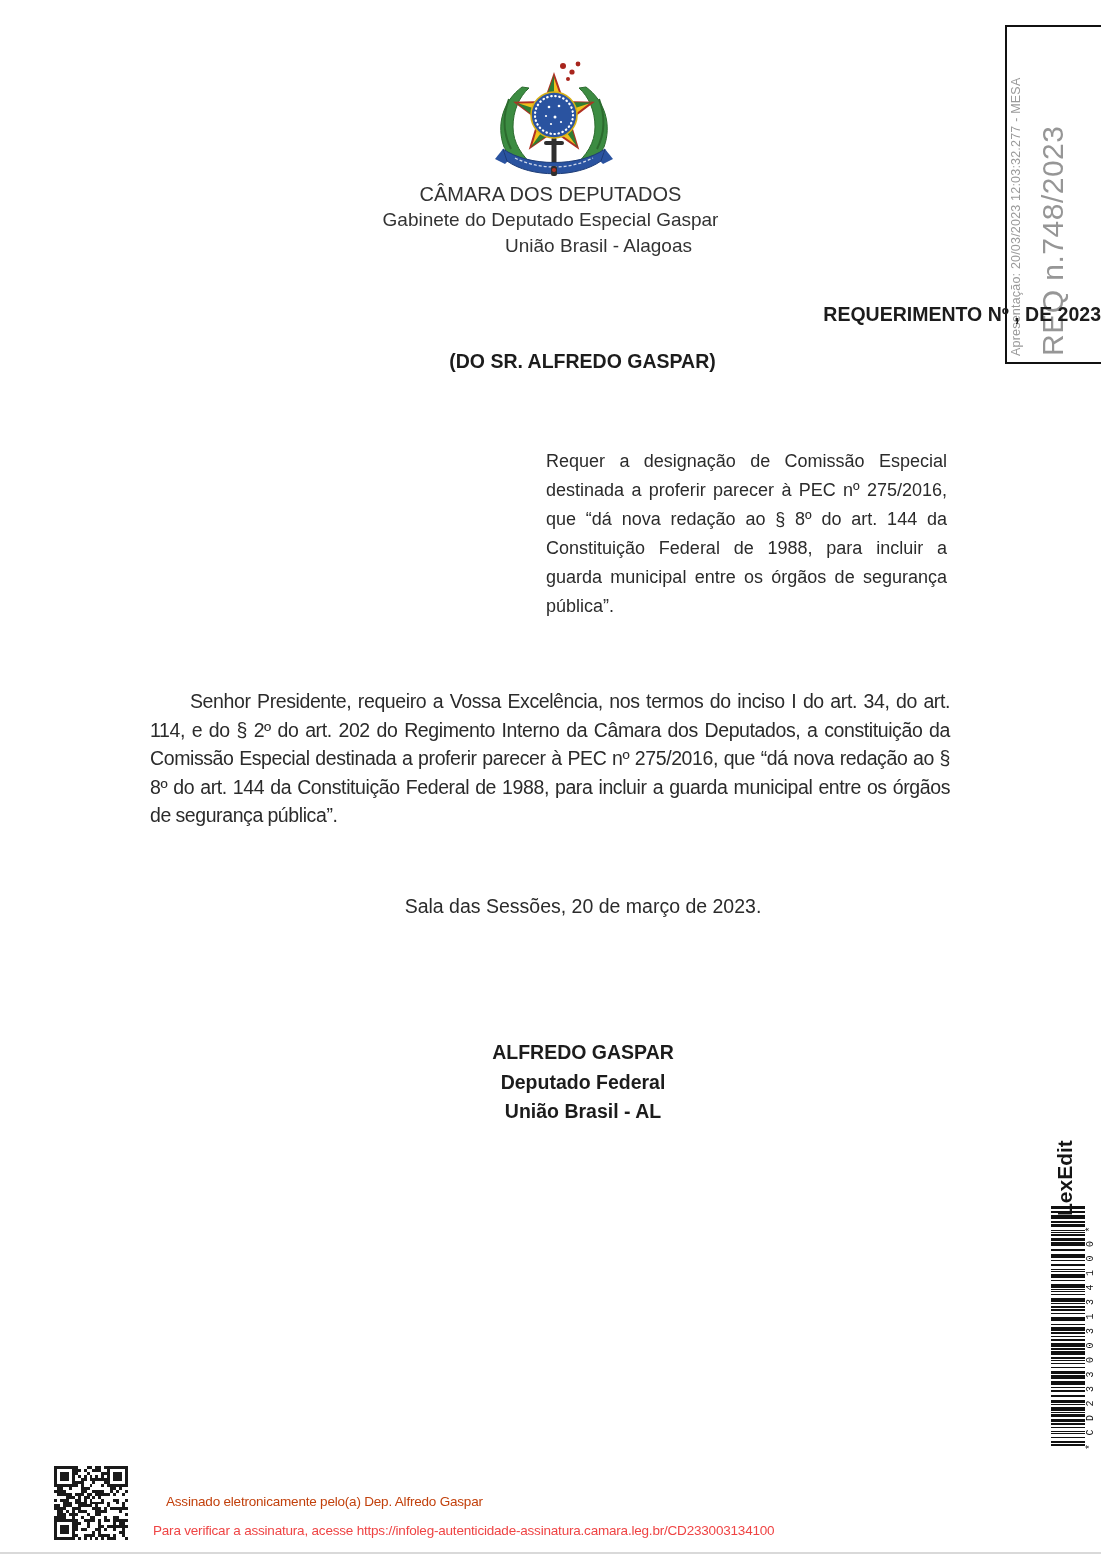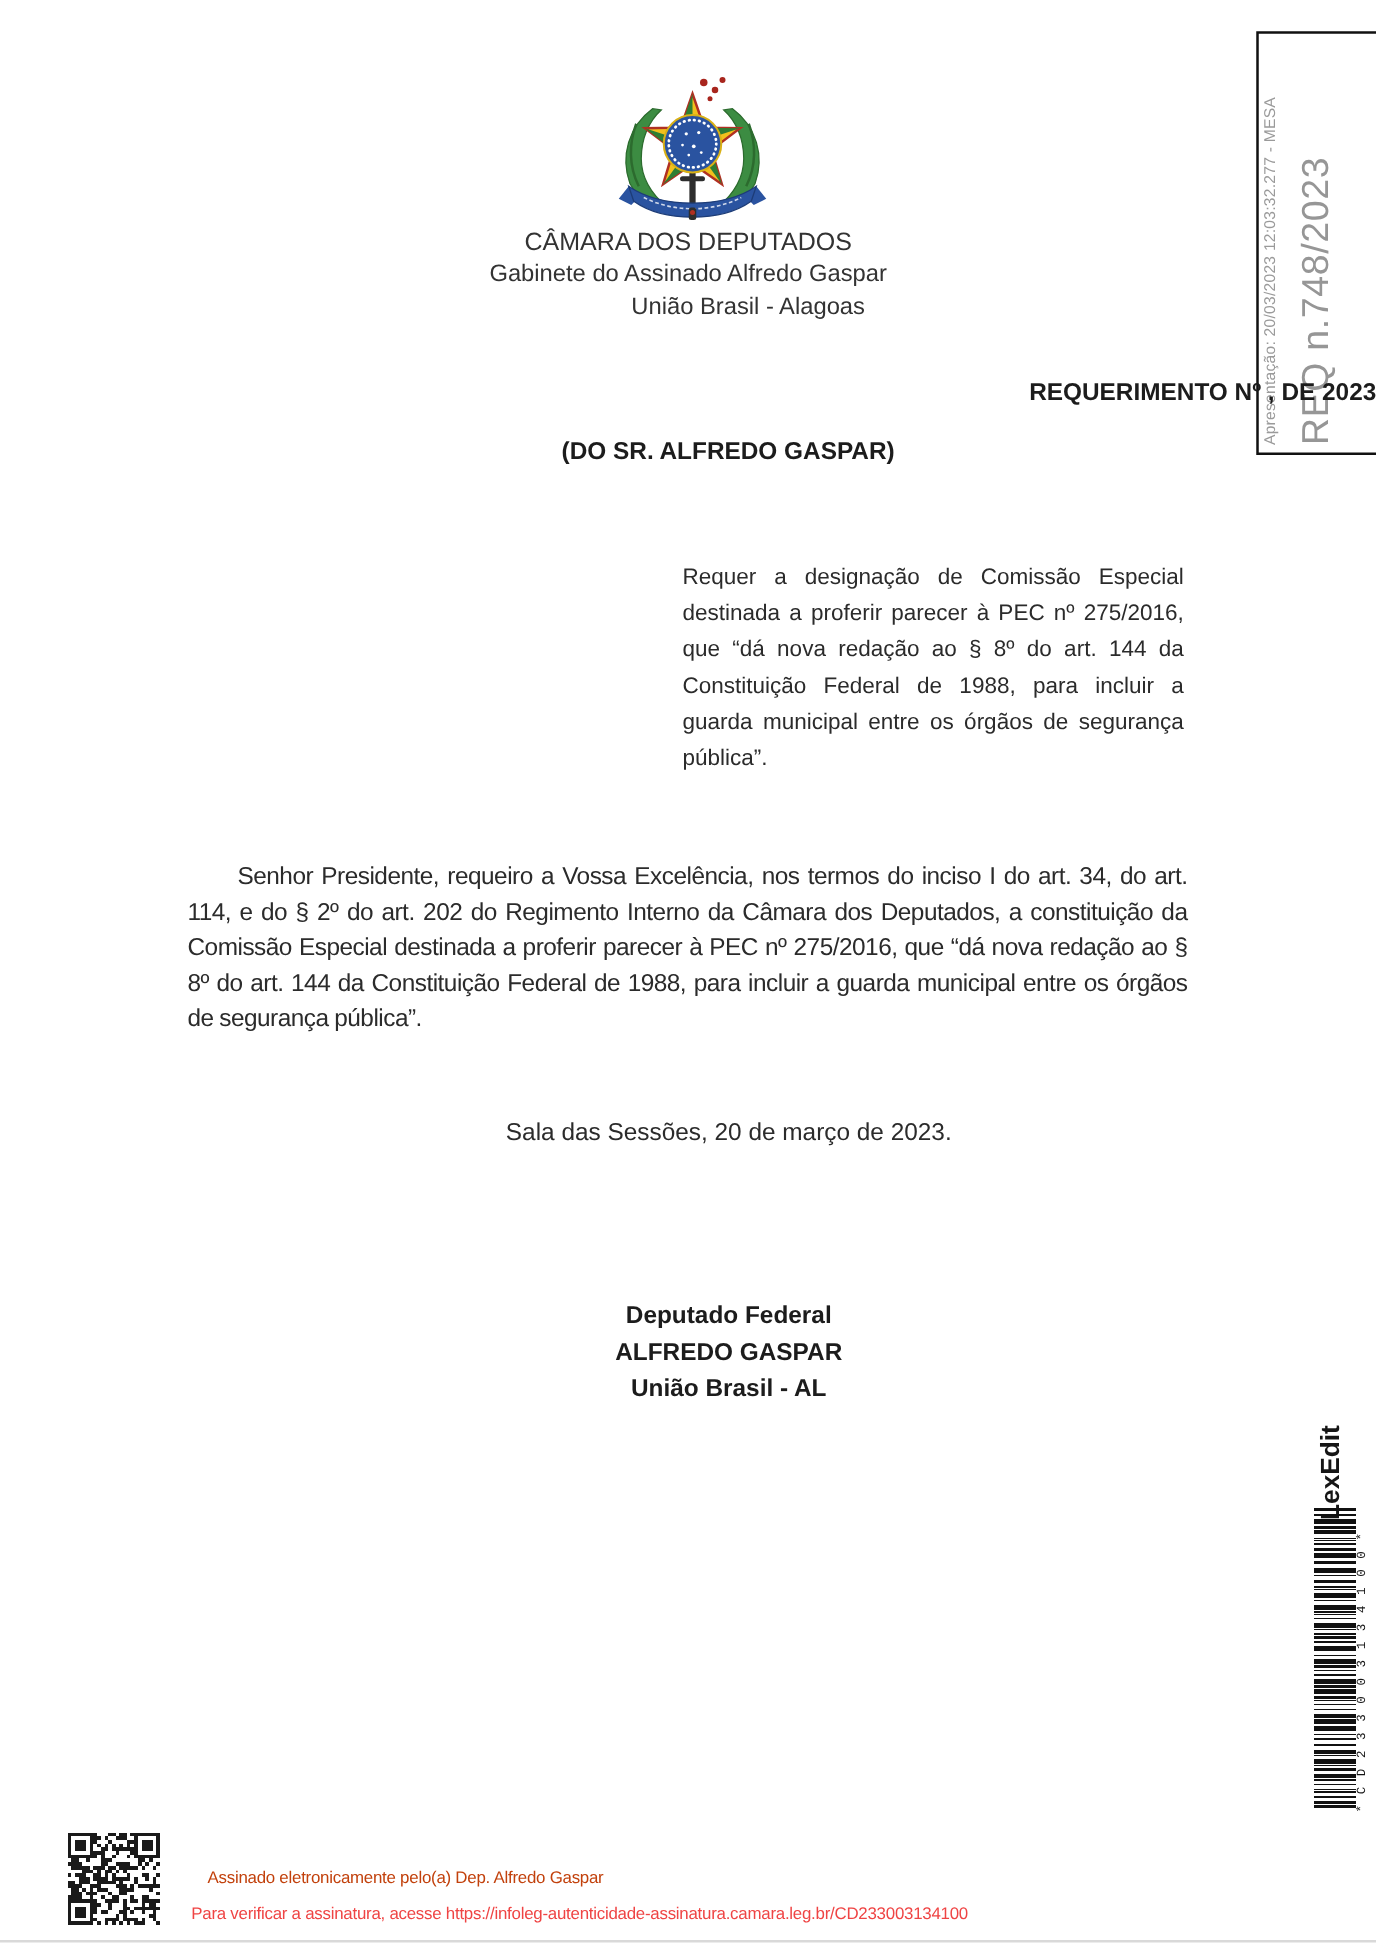--- a/index.html
+++ b/index.html
@@ -116,35 +116,35 @@
       <path d="M14,90 L6,100 L16,105 L19,102 Z" fill="#2a53a0"></path>
       <path d="M116,90 L124,100 L114,105 L111,102 Z" fill="#2a53a0"></path>
       <path d="M14,90 C40,108 90,108 116,90 L112,102 C88,119 42,119 18,102 Z" fill="#2a53a0" stroke="#1d3c77" stroke-width="1"></path>
       <path d="M26,99 C50,111 80,111 104,99" fill="none" stroke="#cfd8ea" stroke-width="1.3" stroke-dasharray="3 2"></path>
       <rect x="62" y="107" width="6" height="10" rx="2" fill="#2e2e2e"></rect>
       <circle cx="65" cy="111" r="2" fill="#b03022"></circle>
     </svg>
   </div>
 
   <div class="hline h-org">CÂMARA DOS DEPUTADOS</div>
-  <div class="hline h-office">Gabinete do Assinado Alfredo Gaspar</div>
+  <div class="hline h-office">Gabinete do Deputado Especial Gaspar</div>
   <div class="hline h-party">União Brasil - Alagoas</div>
 
   <div class="t-number">REQUERIMENTO Nº , DE 2023</div>
   <div class="t-author">(DO SR. ALFREDO GASPAR)</div>
 
   <div class="summary">Requer a designação de Comissão Especial destinada a proferir parecer à PEC nº 275/2016, que “dá nova redação ao § 8º do art. 144 da Constituição Federal de 1988, para incluir a guarda municipal entre os órgãos de segurança pública”.</div>
 
   <div class="bodytext">Senhor Presidente, requeiro a Vossa Excelência, nos termos do inciso I do art. 34, do art. 114, e do § 2º do art. 202 do Regimento Interno da Câmara dos Deputados, a constituição da Comissão Especial destinada a proferir parecer à PEC nº 275/2016, que “dá nova redação ao § 8º do art. 144 da Constituição Federal de 1988, para incluir a guarda municipal entre os órgãos de segurança pública”.</div>
 
   <div class="dateline">Sala das Sessões, 20 de março de 2023.</div>
 
   <div class="signature">
+    <div>ALFREDO GASPAR</div>
     <div>Deputado Federal</div>
-    <div>ALFREDO GASPAR</div>
     <div>União Brasil - AL</div>
   </div>
 
   <div class="lexedit">LexEdit</div>
   <div class="barcode">
     <svg id="barcode-svg" width="34" height="243" xmlns="http://www.w3.org/2000/svg" shape-rendering="crispEdges">
         <rect x="0" y="0" width="34" height="3" fill="#111"></rect>
         <rect x="0" y="5" width="34" height="2" fill="#111"></rect>
         <rect x="0" y="9" width="34" height="4" fill="#111"></rect>
         <rect x="0" y="15" width="34" height="2" fill="#111"></rect>

